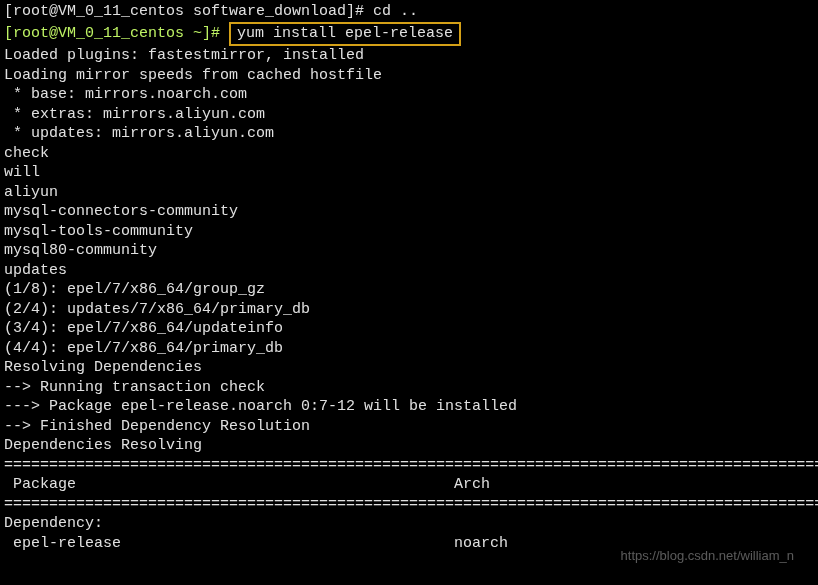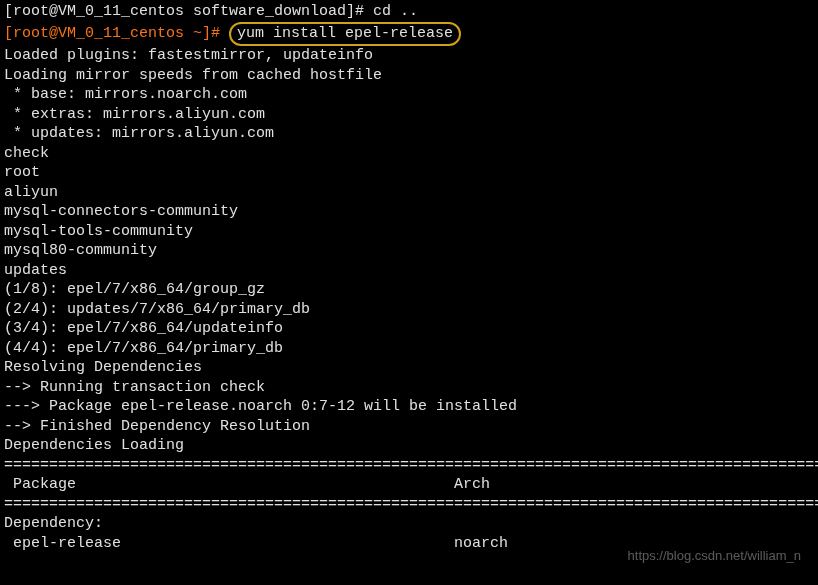--- a/index.html
+++ b/index.html
@@ -11,62 +11,62 @@
       line-height: 1.3;
       width: 818px;
       height: 585px;
       overflow: hidden;
       position: relative;
       padding: 2px 4px;
     }
     .line { white-space: pre; }
     .highlight {
       border: 2px solid #d4a017;
-      border-radius: 12px;
+      border-radius: 0;
       padding: 0 6px 1px 6px;
       display: inline-block;
     }
     .watermark {
       position: absolute;
       bottom: 20px;
-      right: 17px;
+      right: 24px;
       color: rgba(200,200,200,0.45);
       font-family: Arial, sans-serif;
       font-size: 13px;
       pointer-events: none;
     }
-    .prompt-user { color: #f97316; }
+    .prompt-user { color: #bef264; }
   </style>
 </head>
 <body>
 
 <div class="line">[root@VM_0_11_centos software_download]# cd ..</div>
 <div class="line"><span class="prompt-user">[root@VM_0_11_centos ~]# </span><span class="highlight">yum install epel-release</span></div>
-<div class="line">Loaded plugins: fastestmirror, updateinfo</div>
+<div class="line">Loaded plugins: fastestmirror, installed</div>
 <div class="line">Loading mirror speeds from cached hostfile</div>
 <div class="line"> * base: mirrors.noarch.com</div>
 <div class="line"> * extras: mirrors.aliyun.com</div>
 <div class="line"> * updates: mirrors.aliyun.com</div>
 <div class="line">check</div>
-<div class="line">root</div>
+<div class="line">will</div>
 <div class="line">aliyun</div>
 <div class="line">mysql-connectors-community</div>
 <div class="line">mysql-tools-community</div>
 <div class="line">mysql80-community</div>
 <div class="line">updates</div>
 <div class="line">(1/8): epel/7/x86_64/group_gz</div>
 <div class="line">(2/4): updates/7/x86_64/primary_db</div>
 <div class="line">(3/4): epel/7/x86_64/updateinfo</div>
 <div class="line">(4/4): epel/7/x86_64/primary_db</div>
 <div class="line">Resolving Dependencies</div>
 <div class="line">--&gt; Running transaction check</div>
 <div class="line">---&gt; Package epel-release.noarch 0:7-12 will be installed</div>
 <div class="line">--&gt; Finished Dependency Resolution</div>
 <div class="line"></div>
-<div class="line">Dependencies Loading</div>
+<div class="line">Dependencies Resolving</div>
 <div class="line"></div>
 <div class="line">==============================================================================================</div>
 <div class="line"><span> Package</span>                                          <span>Arch</span></div>
 <div class="line">==============================================================================================</div>
 <div class="line">Dependency:</div>
 <div class="line"><span> epel-release</span>                                     <span>noarch</span></div>
 
 <div class="watermark">https://blog.csdn.net/william_n</div>
 
 </body></html>

